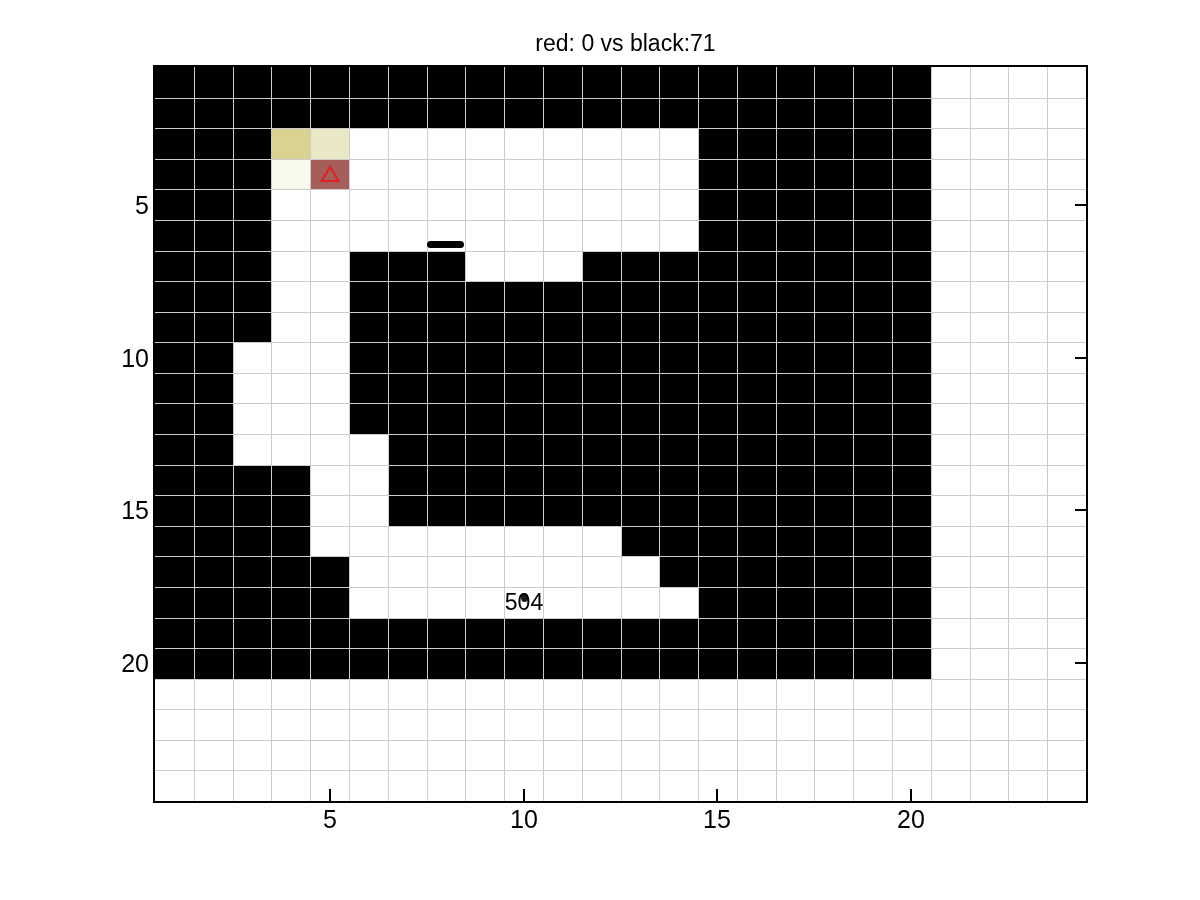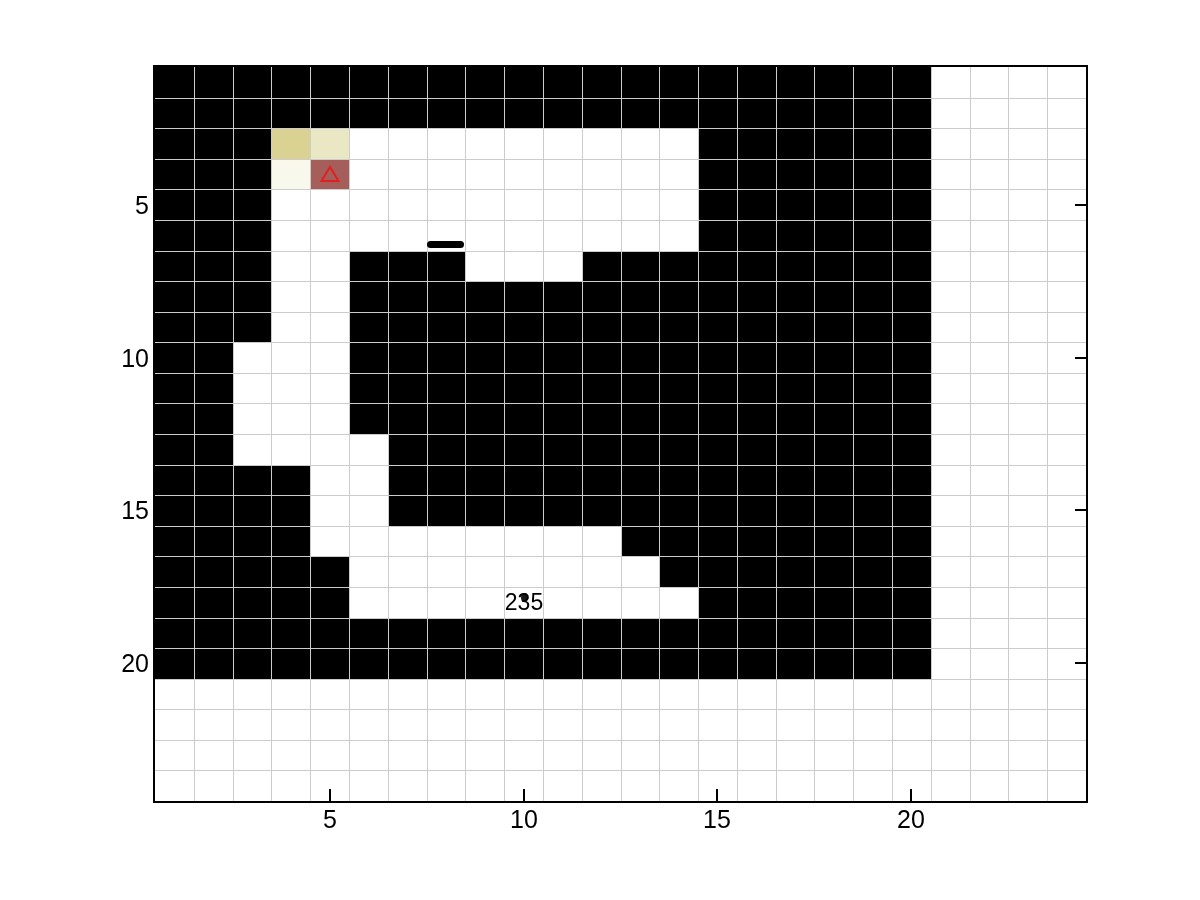--- a/index.html
+++ b/index.html
@@ -24,27 +24,28 @@
   .ylab{position:absolute;left:49px;width:100px;height:30px;line-height:30px;text-align:right;font-size:25px}
   .dash{position:absolute;background:#000;border-radius:4px;z-index:5}
   .tri{position:absolute;z-index:5}
   .lbl504{position:absolute;width:120px;text-align:center;font-size:23px;line-height:28px;z-index:5}
   .blob{position:absolute;background:#000;border-radius:50%;z-index:6;opacity:.9}
 </style>
 </head>
 <body>
 
 <div class="figure">
+  <div class="title">red: 0 vs black:71</div>
 
   <div class="plot" id="plot">
     <div class="dash" id="dash" style="left: 272px; top: 174px; width: 37px; height: 7px; background: rgb(0, 0, 0);"></div>
     <svg class="tri" id="tri" width="24" height="20" viewBox="0 0 24 20" style="left: 163px; top: 97px;">
       <polygon id="tripoly" points="12,3 3.5,17 20.5,17" fill="none" stroke-width="2" stroke="#e02020"></polygon>
     </svg>
-    <div class="lbl504" id="lbl504" style="left: 309px; top: 521px; color: rgb(0, 0, 0);">235</div>
+    <div class="lbl504" id="lbl504" style="left: 309px; top: 521px; color: rgb(0, 0, 0);">504</div>
     <div class="blob" id="blob" style="left: 366px; top: 526px; width: 7px; height: 9px;"></div>
   <div class="cell" style="left: 0px; top: 0px; width: 776px; height: 31px; background: rgb(0, 0, 0);"></div>
       <div class="cell" style="left: 0px; top: 31px; width: 776px; height: 30px; background: rgb(0, 0, 0);"></div>
       <div class="cell" style="left: 0px; top: 61px; width: 116px; height: 31px; background: rgb(0, 0, 0);"></div>
       <div class="cell" style="left: 543px; top: 61px; width: 233px; height: 31px; background: rgb(0, 0, 0);"></div>
       <div class="cell" style="left: 0px; top: 92px; width: 116px; height: 30px; background: rgb(0, 0, 0);"></div>
       <div class="cell" style="left: 543px; top: 92px; width: 233px; height: 30px; background: rgb(0, 0, 0);"></div>
       <div class="cell" style="left: 0px; top: 122px; width: 116px; height: 31px; background: rgb(0, 0, 0);"></div>
       <div class="cell" style="left: 543px; top: 122px; width: 233px; height: 31px; background: rgb(0, 0, 0);"></div>
       <div class="cell" style="left: 0px; top: 153px; width: 116px; height: 31px; background: rgb(0, 0, 0);"></div>

